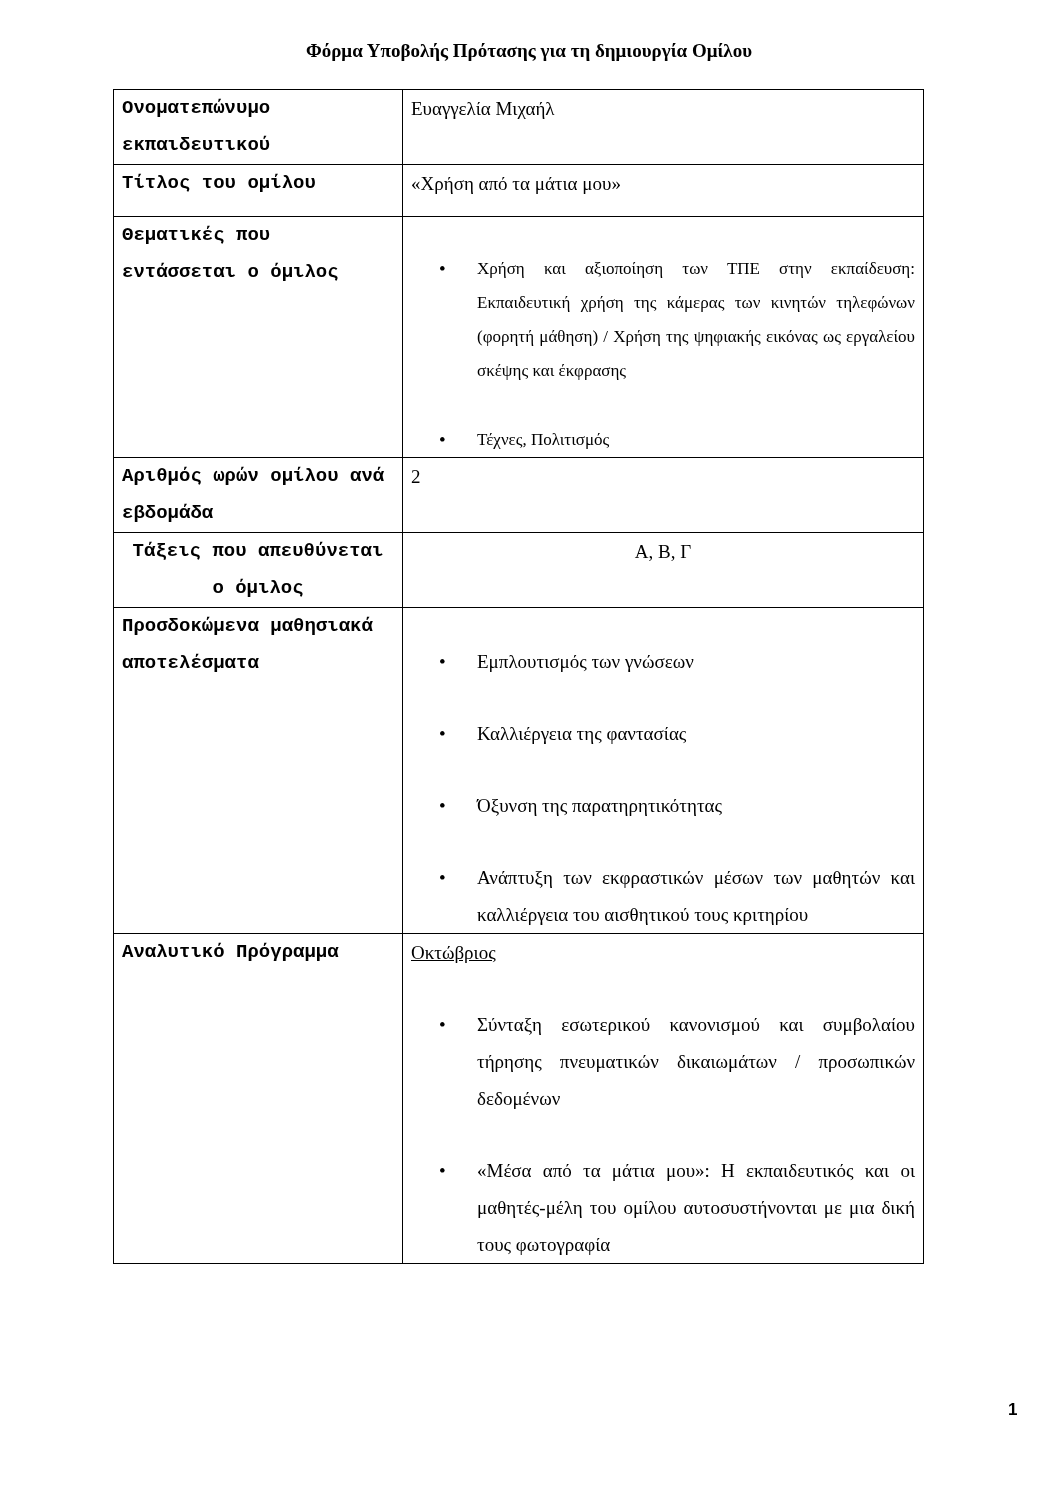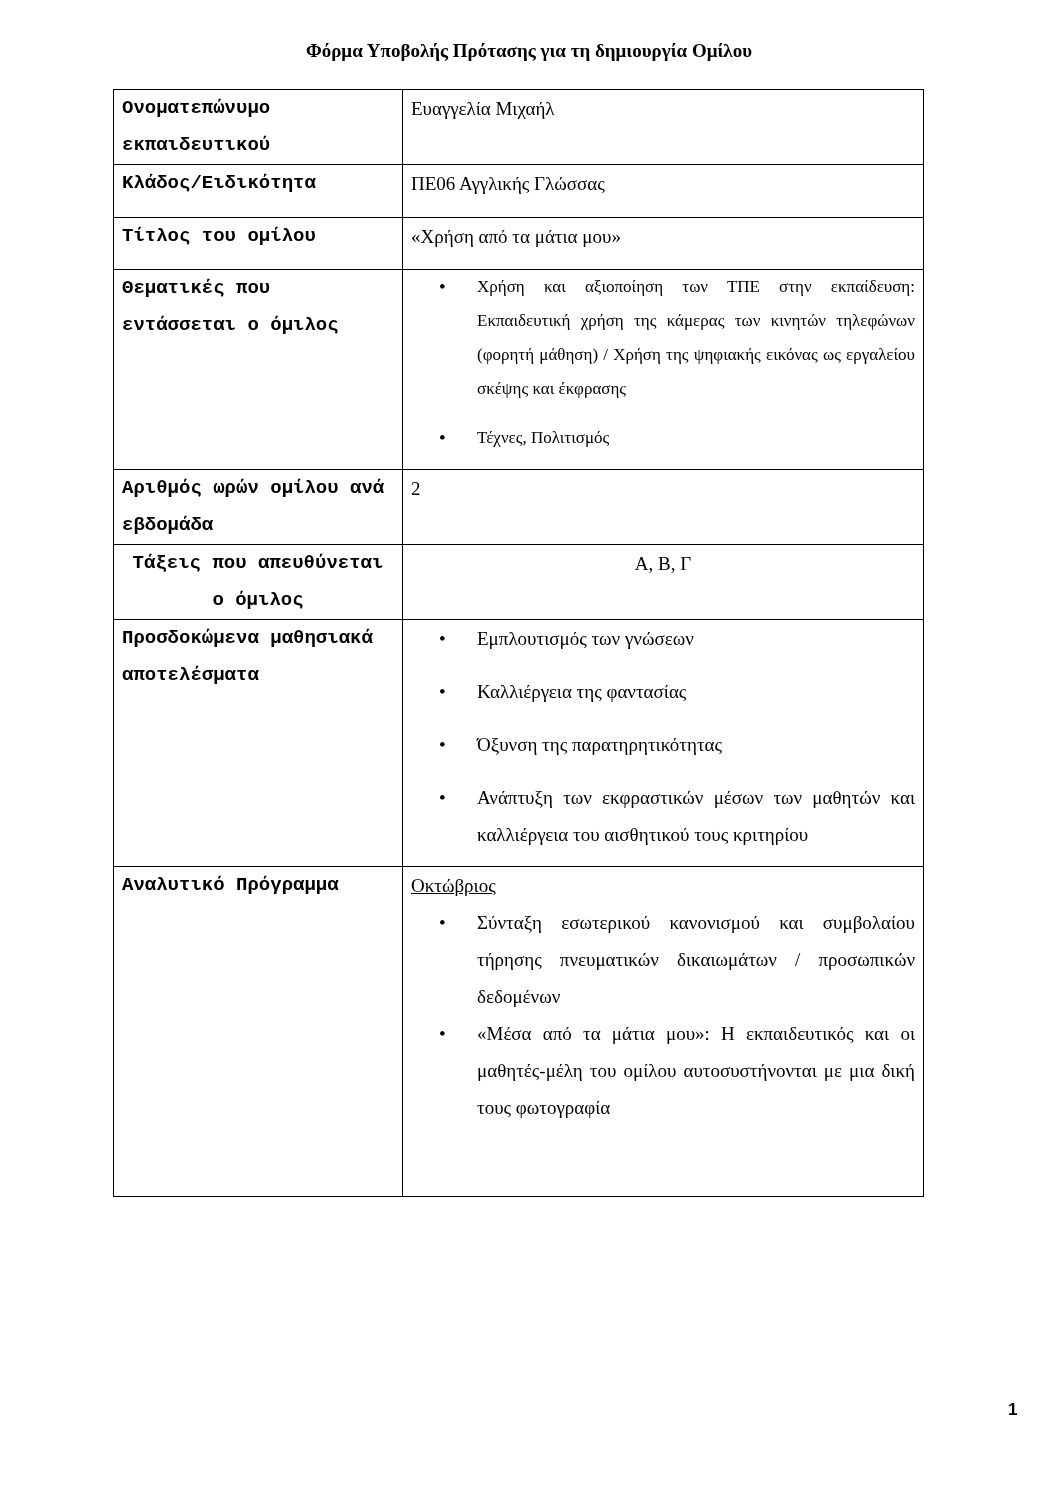--- a/index.html
+++ b/index.html
@@ -16,21 +16,21 @@
       position: absolute; left: 113px; top: 89px;
       width: 811px; border-collapse: collapse; table-layout: fixed;
     }
     table.form td {
       border: 1.5px solid #000; vertical-align: top;
       font-size: 19px; line-height: 37px; padding: 0 8px 0 8px;
     }
     td.label { width: 272px; font-weight: bold; font-family: Liberation Mono, monospace; }
     td.value { }
     ul.bullets { margin: 0; padding: 0 0 0 66px; list-style: none; }
-    ul.bullets li { position: relative; text-align: justify; }
+    ul.bullets li { position: relative; text-align: justify; margin-top: 35px; }
     ul.bullets li::before {
       content: "\2022"; position: absolute; left: -38px; top: 0; font-size: 19px;
     }
     ul.spaced li { margin-bottom: 16px; }
     ul.spaced li:last-child { margin-bottom: 0; }
     .underline { text-decoration: underline; }
     .page-number {
       position: absolute; left: 1008px; top: 1400px;
       font-family: "Liberation Sans", sans-serif; font-weight: bold; font-size: 17px;
     }
@@ -38,24 +38,20 @@
 </head>
 <body>
 
 <div class="doc-title">Φόρμα Υποβολής Πρότασης για τη δημιουργία Ομίλου</div>
 
 <table class="form">
   <tbody>
     <tr style="height:75px;">
       <td class="label">Ονοματεπώνυμο εκπαιδευτικού</td>
       <td class="value">Ευαγγελία Μιχαήλ</td>
-    </tr>
-    <tr style="height:53px;">
-      <td class="label">Κλάδος/Ειδικότητα</td>
-      <td class="value">ΠΕ06  Αγγλικής Γλώσσας</td>
     </tr>
     <tr style="height:52px;">
       <td class="label">Τίτλος του ομίλου</td>
       <td class="value">«Χρήση από τα μάτια μου»</td>
     </tr>
     <tr style="height:200px;">
       <td class="label">Θεματικές που εντάσσεται ο όμιλος</td>
       <td class="value" style="font-size:17px; line-height:34px;">
         <ul class="bullets">
           <li style="margin-bottom:15px;">Χρήση και αξιοποίηση των ΤΠΕ στην εκπαίδευση: Εκπαιδευτική χρήση της κάμερας των κινητών τηλεφώνων (φορητή μάθηση) / Χρήση της ψηφιακής εικόνας ως εργαλείου σκέψης και έκφρασης</li>

